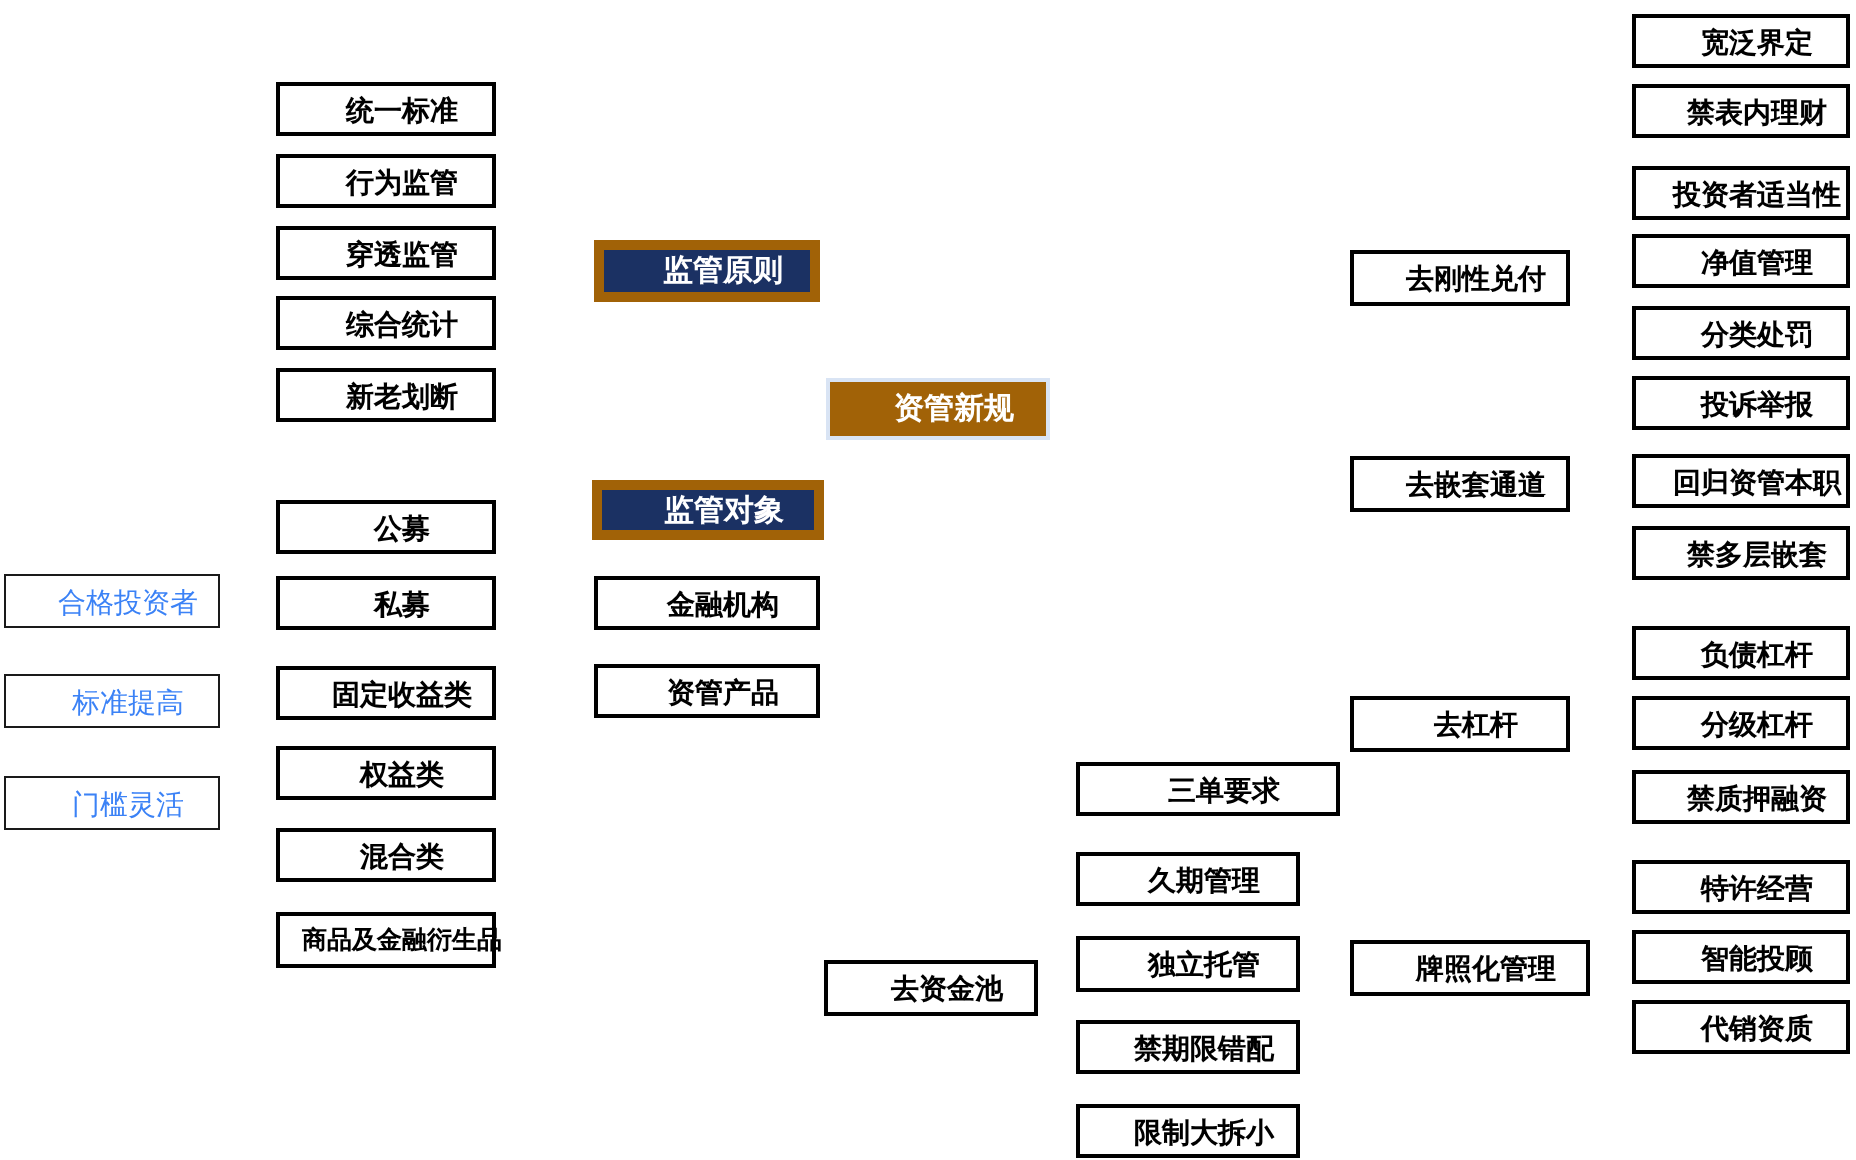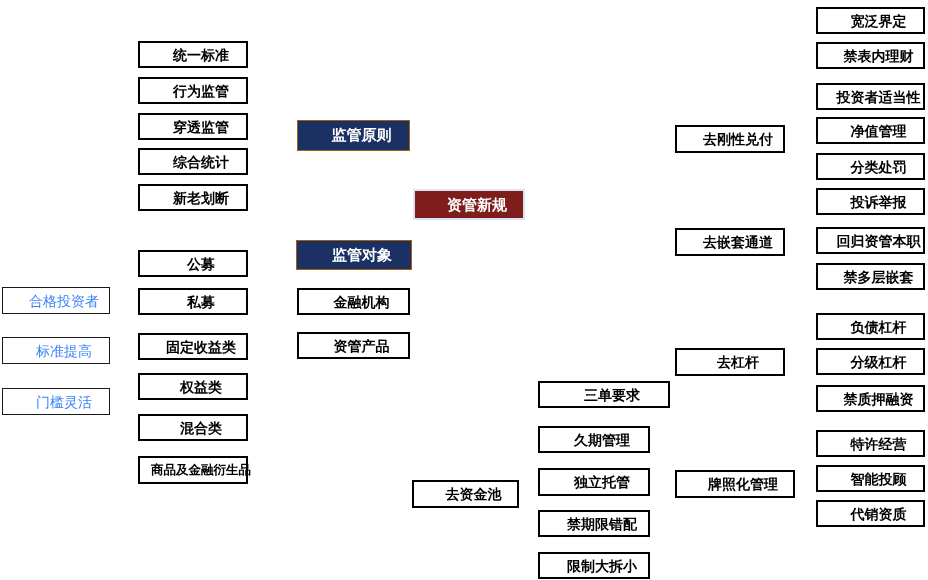--- a/index.html
+++ b/index.html
@@ -38,29 +38,28 @@
   .wt {
     background: #ffffff;
     border: 1px solid #1a1a1a;
     color: #3b82f6;
     font-weight: normal;
     font-size: 14px;
   }
   
   .navy {
     background: #1B3163;
-    border: 1px solid #a16207;
+    border: 5px solid #a16207;
     color: #ffffff;
     font-weight: bold;
     font-size: 15px;
-    font-family: Liberation Serif, serif;
   }
   
   .root {
-    background: #7f1d1d;
+    background: #a16207;
     border: 2px solid #D9E4F4;
     color: #ffffff;
     font-weight: bold;
     font-size: 15px;
   }
   .sm { font-size: 12.5px; }
 </style>
 </head>
 <body>
 

